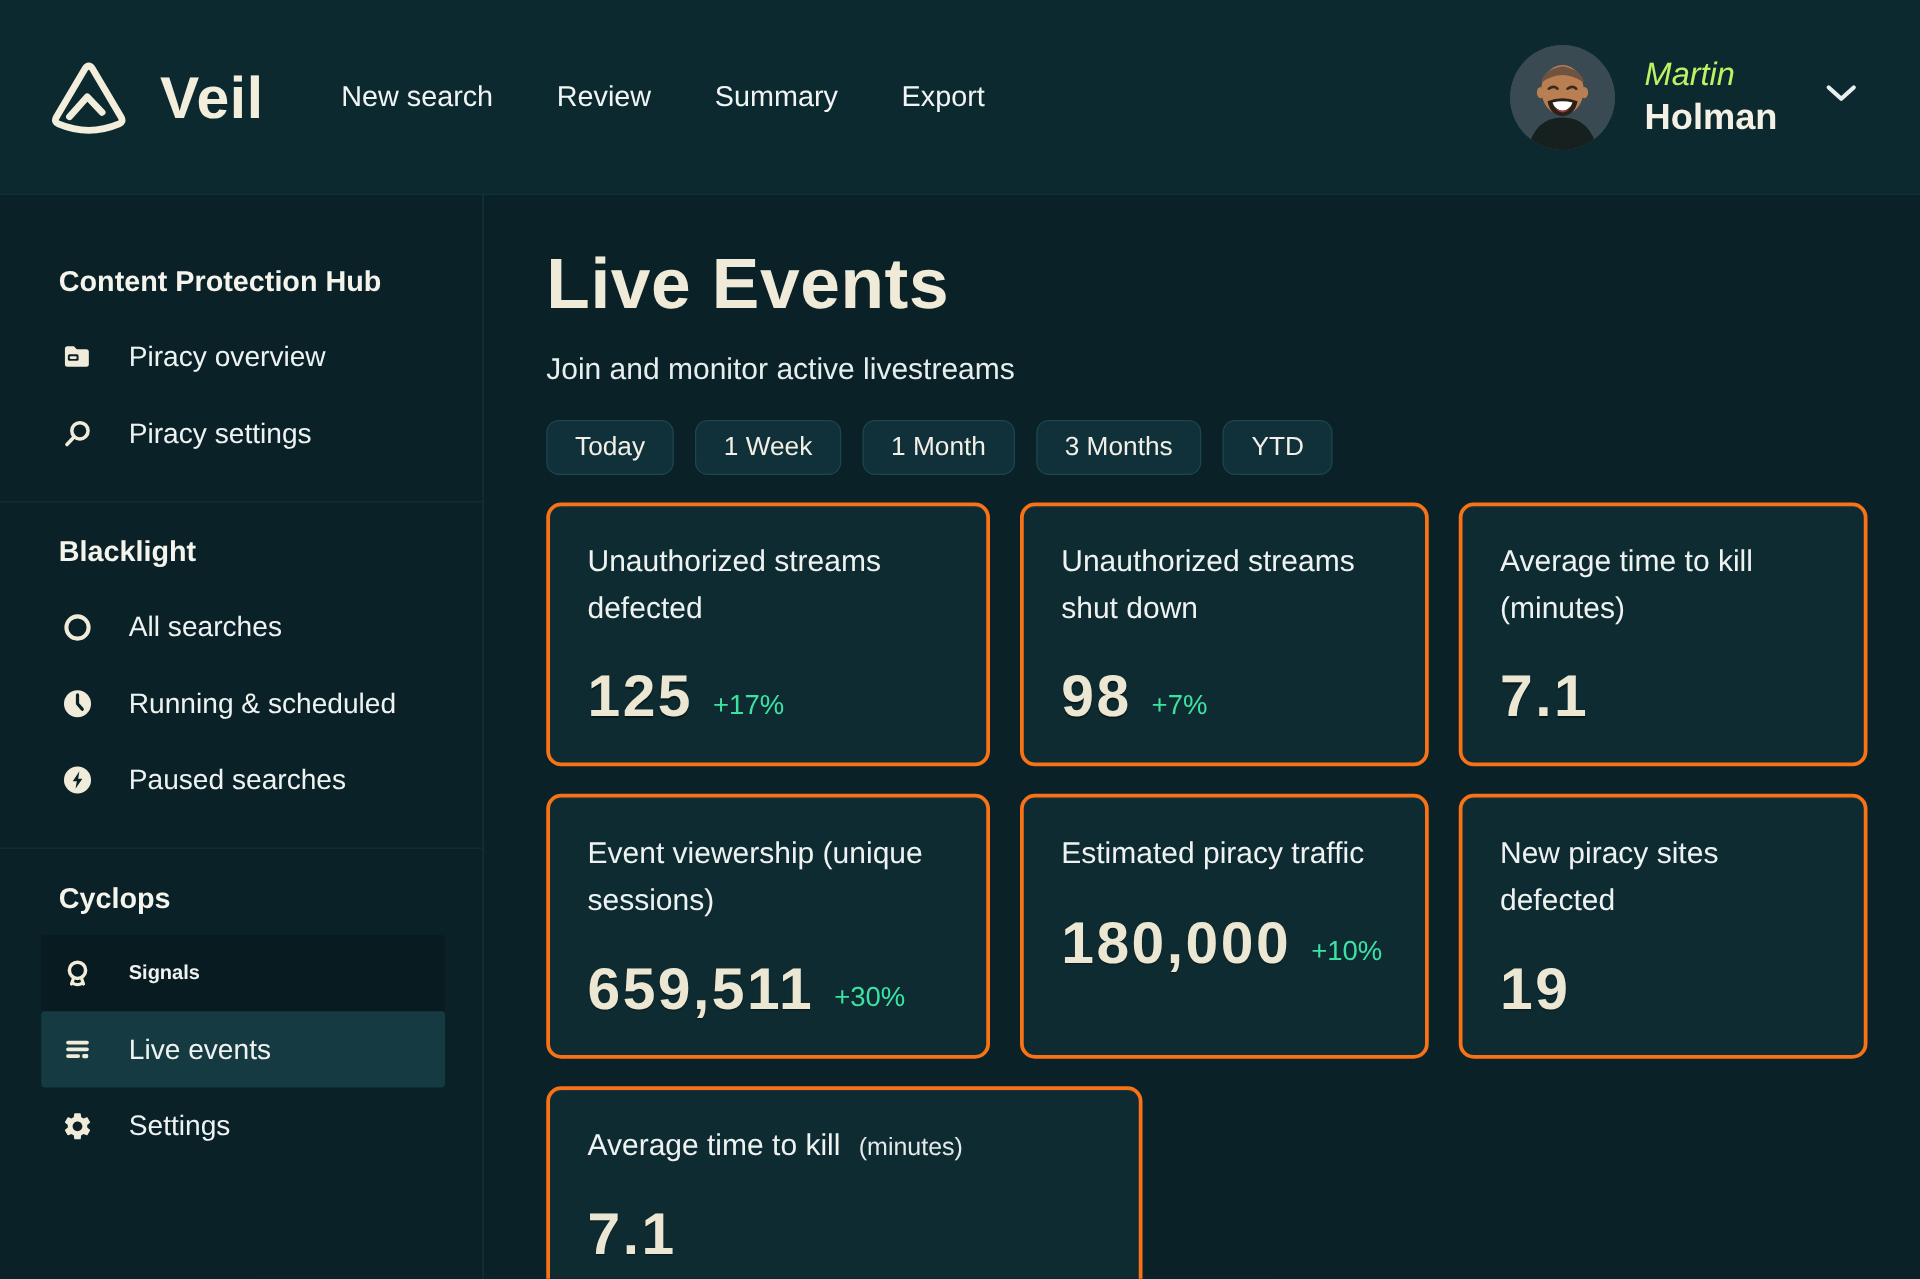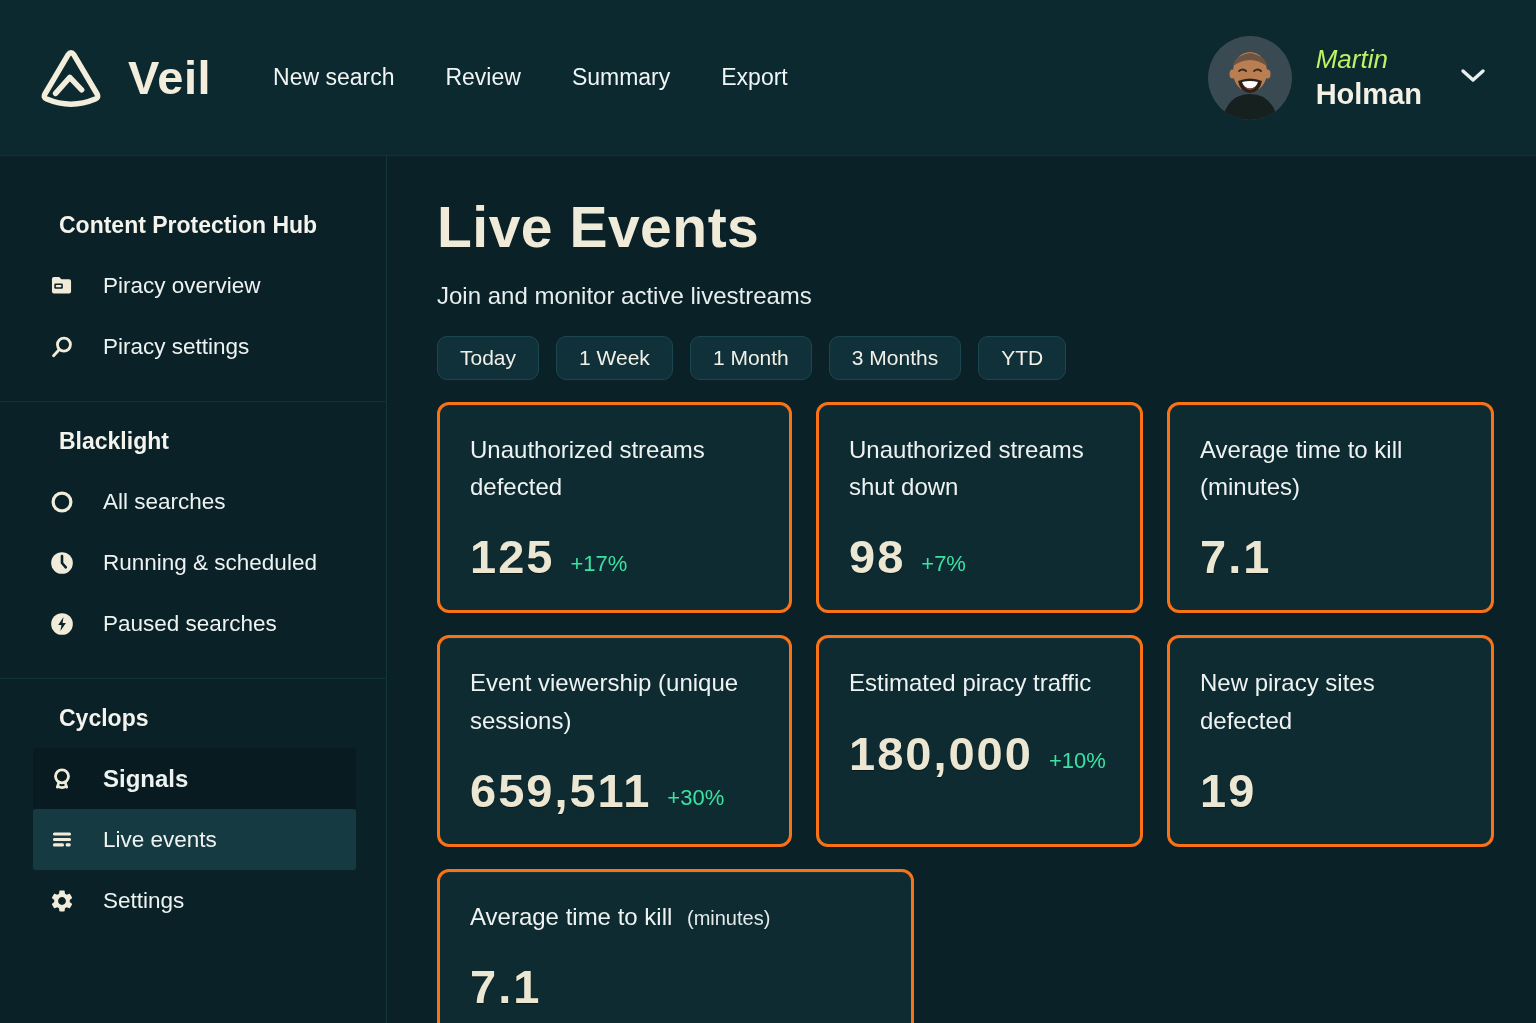--- a/index.html
+++ b/index.html
@@ -43,30 +43,30 @@
   .shell { display:flex; height:893px; }
   .sidebar {
     width:387px; flex:0 0 387px;
     border-right:1px solid #14343c;
     padding-top:30px;
   }
   .side-section { padding-bottom:20px; }
   .side-divider { border-top:1px solid #123139; margin:4px 0 0 0; }
   .side-heading {
     font-size:23px; font-weight:600; color:#f4f3ec;
-    padding:0 47px; margin:26px 12px 16px;
+    padding:0 47px; margin:26px 0 16px;
   }
   .side-item {
     height:61px; display:flex; align-items:center;
     margin:0 30px 0 33px; padding:0 15px;
     border-radius:3px; cursor:pointer;
   }
   .side-item .ico { width:27px; height:27px; margin-right:28px; flex:0 0 auto; display:flex; align-items:center; justify-content:center; }
   .side-item .lbl { font-size:22.5px; color:#eef3f2; }
-  .side-item.bold .lbl { font-weight:bold; font-size:24px; }
+  .side-item.bold .lbl { font-weight:bold; font-size:16px; }
   .side-item.shadowed { background:rgba(4,14,17,0.30); }
   .side-item.selected { background:#163a41; }
   
   .main { flex:1; padding:38px 42px 0 50px; }
   .page-title {
     font-size:57px; font-weight:bold; color:#f0ebd8; letter-spacing:0.5px;
   }
   .page-subtitle { font-size:24px; color:#e6eeee; margin-top:22px; }
   .filters { display:flex; gap:17px; margin-top:26px; }
   .chip {

